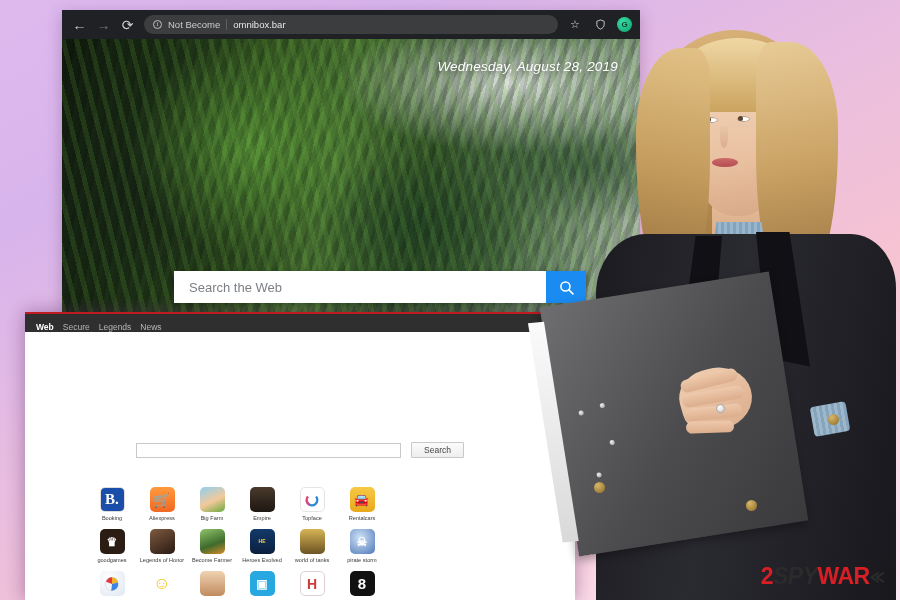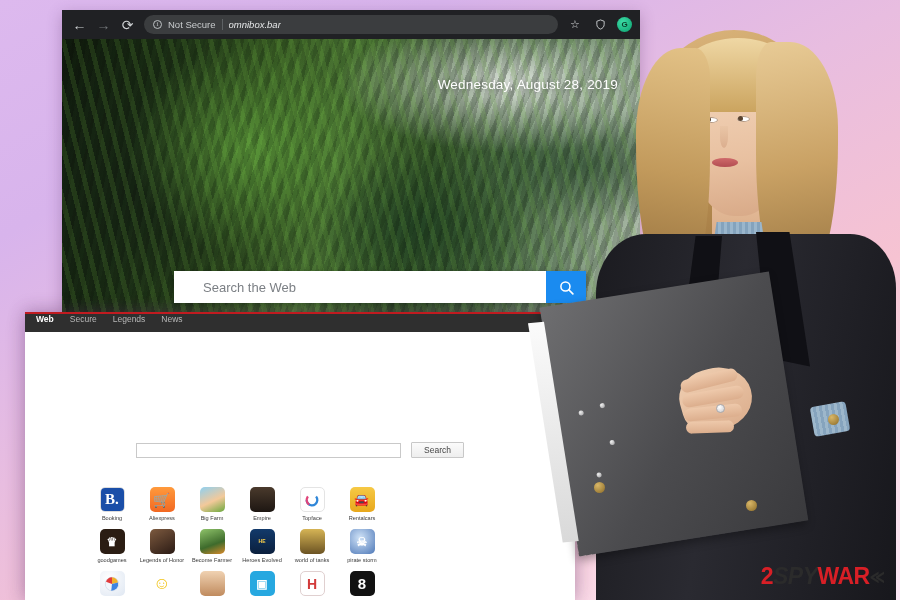--- a/index.html
+++ b/index.html
@@ -25,21 +25,21 @@
   .nav-btn.dim { color:#75797c; }
   #omnibox {
     flex:1; height:19px; background:#3b3d3f; border-radius:10px;
     display:flex; align-items:center; padding:0 9px; gap:6px; min-width:0;
   }
   #info-icon { width:9px; height:9px; border:1px solid #bdc1c4; border-radius:50%;
     color:#bdc1c4; font-size:7px; line-height:7px; text-align:center; flex:none;
     font-family:"Liberation Serif", serif; }
   #not-secure { color:#c9ccce; font-size:9.5px; white-space:nowrap; }
   #omni-sep { width:1px; height:11px; background:#5d6164; flex:none; }
-  #omni-url { color:#e5e7e8; font-size:9.5px; white-space:nowrap; overflow:hidden;font-style:italic; }
+  #omni-url { color:#e5e7e8; font-size:9.5px; white-space:nowrap; overflow:hidden; }
   .tool-icon { width:16px; height:16px; display:flex; align-items:center; justify-content:center;
     color:#cfd2d4; font-size:11px; flex:none; }
   #avatar-icon { width:15px; height:15px; border-radius:50%;
     background:radial-gradient(circle at 38% 34%,#3ddca6,#0aa06e);
     color:#0b3d2c; font-size:8px; font-weight:bold; display:flex;
     align-items:center; justify-content:center; flex:none; }
 
   
   #newtab {
     position:relative; height:276px; overflow:hidden;
@@ -60,39 +60,39 @@
   #newtab:after {
     content:""; position:absolute; inset:0;
     background:
       repeating-linear-gradient(76deg, rgba(120,190,70,.22) 0 5px, rgba(0,0,0,0) 5px 13px),
       repeating-linear-gradient(-64deg, rgba(20,40,18,.28) 0 6px, rgba(0,0,0,0) 6px 15px);
     opacity:.7;
   }
   #clock-block { position:absolute; right:22px; top:16px; text-align:center; z-index:3; width:auto; }
   #clock-time { color:#fff; font-size:67px; font-weight:300; letter-spacing:1px; line-height:1;
     text-shadow:0 2px 10px rgba(0,0,0,.35); font-family:"Liberation Sans", sans-serif; }
-  #clock-date { color:#fff; font-size:13.5px; margin-top:22px; letter-spacing:.2px;
-    text-shadow:0 1px 6px rgba(0,0,0,.45); }
+  #clock-date { color:#fff; font-size:13.5px; margin-top:4px; letter-spacing:.2px;
+    text-shadow:0 1px 6px rgba(0,0,0,.45);font-style:italic; }
   #searchbar-wrap { position:absolute; left:112px; bottom:12px; width:412px; height:32px;
     display:flex; z-index:3; box-shadow:0 1px 5px rgba(0,0,0,.28); }
   #searchbar-input { flex:1; background:#fff; display:flex; align-items:center;
-    padding-left:29px; font-size:13px; color:#7b7f84; }
+    padding-left:15px; font-size:13px; color:#7b7f84; }
   #searchbar-btn { width:40px; background:#1a8bf0; display:flex; align-items:center;
     justify-content:center; }
   #searchbar-btn svg { width:17px; height:17px; }
 
   
   #portal-window {
     position:absolute; left:25px; top:312px; width:550px; height:288px;
     background:#fff; overflow:hidden;
     box-shadow:0 -2px 16px rgba(90,45,100,.28), 0 4px 18px rgba(90,45,100,.22);
   }
   #portal-redline { height:2px; background:#c01b20; }
-  #portal-tabs { height:18px; background:#2f2f2f; display:flex; align-items:flex-start;
-    padding-left:11px; gap:16px; }
+  #portal-tabs { height:18px; background:#2f2f2f; display:flex; align-items:flex-end;
+    padding-left:11px; gap:9px; }
   .portal-tab { font-size:8.5px; color:#b6b6b6; }
   .portal-tab.active { color:#fff; font-weight:bold; }
   #portal-body { position:relative; height:268px; background:#fff; }
   #portal-search-row { position:absolute; top:110px; left:0; right:0;
     display:flex; justify-content:center; align-items:center; gap:10px; }
   #portal-search-input { width:265px; height:15px; border:1px solid #c9c9c9; background:#fff; }
   #portal-search-btn { height:16px; padding:0 12px; border:1px solid #c8c8c8;
     background:linear-gradient(#fbfbfb,#eeeeee); font-size:8.5px; color:#454545;
     display:flex; align-items:center; justify-content:center; border-radius:1px; }
 
@@ -235,21 +235,21 @@
 
 <div id="browser-window">
 
   <div id="browser-toolbar">
     <div class="nav-btn">←</div>
     <div class="nav-btn dim">→</div>
     <div class="nav-btn">⟳</div>
 
     <div id="omnibox">
       <div id="info-icon">i</div>
-      <span id="not-secure">Not Secure</span>
+      <span id="not-secure">Not Become</span>
       <div id="omni-sep"></div>
       <span id="omni-url">omnibox.bar</span>
     </div>
 
     <div class="tool-icon">☆</div>
     <div class="tool-icon">
       <svg viewBox="0 0 24 24" width="11" height="11" aria-hidden="true">
         <path d="M12 2 4 5v7c0 5 3.5 8.6 8 10 4.5-1.4 8-5 8-10V5l-8-3z" fill="none" stroke="#cfd2d4" stroke-width="2"></path>
       </svg>
     </div>

